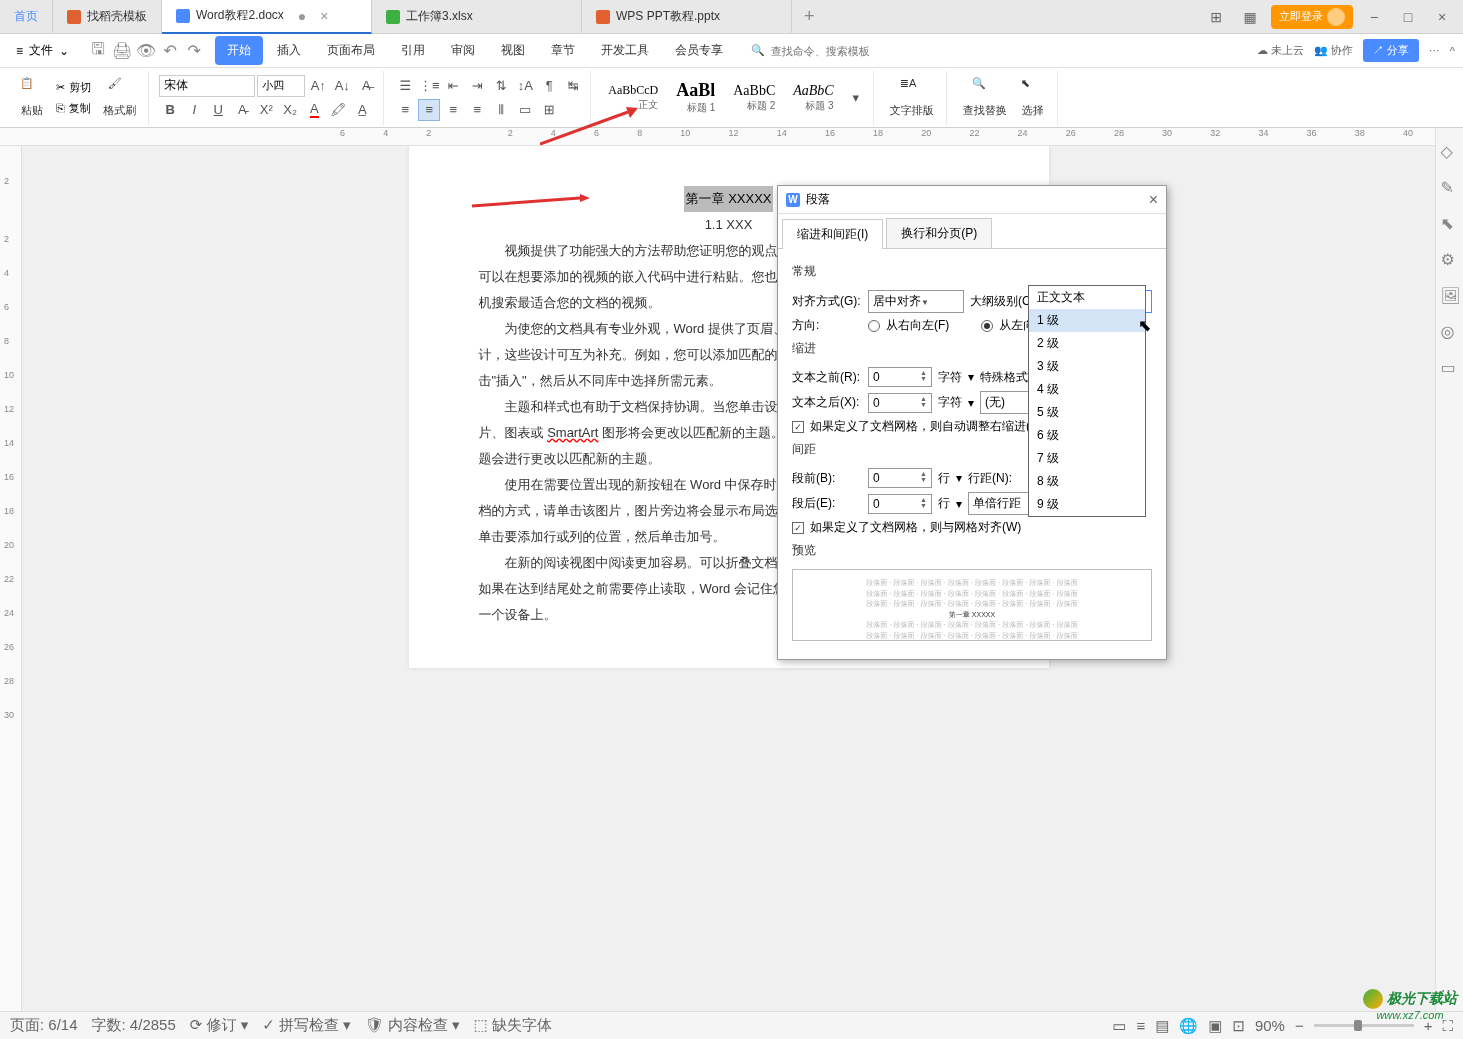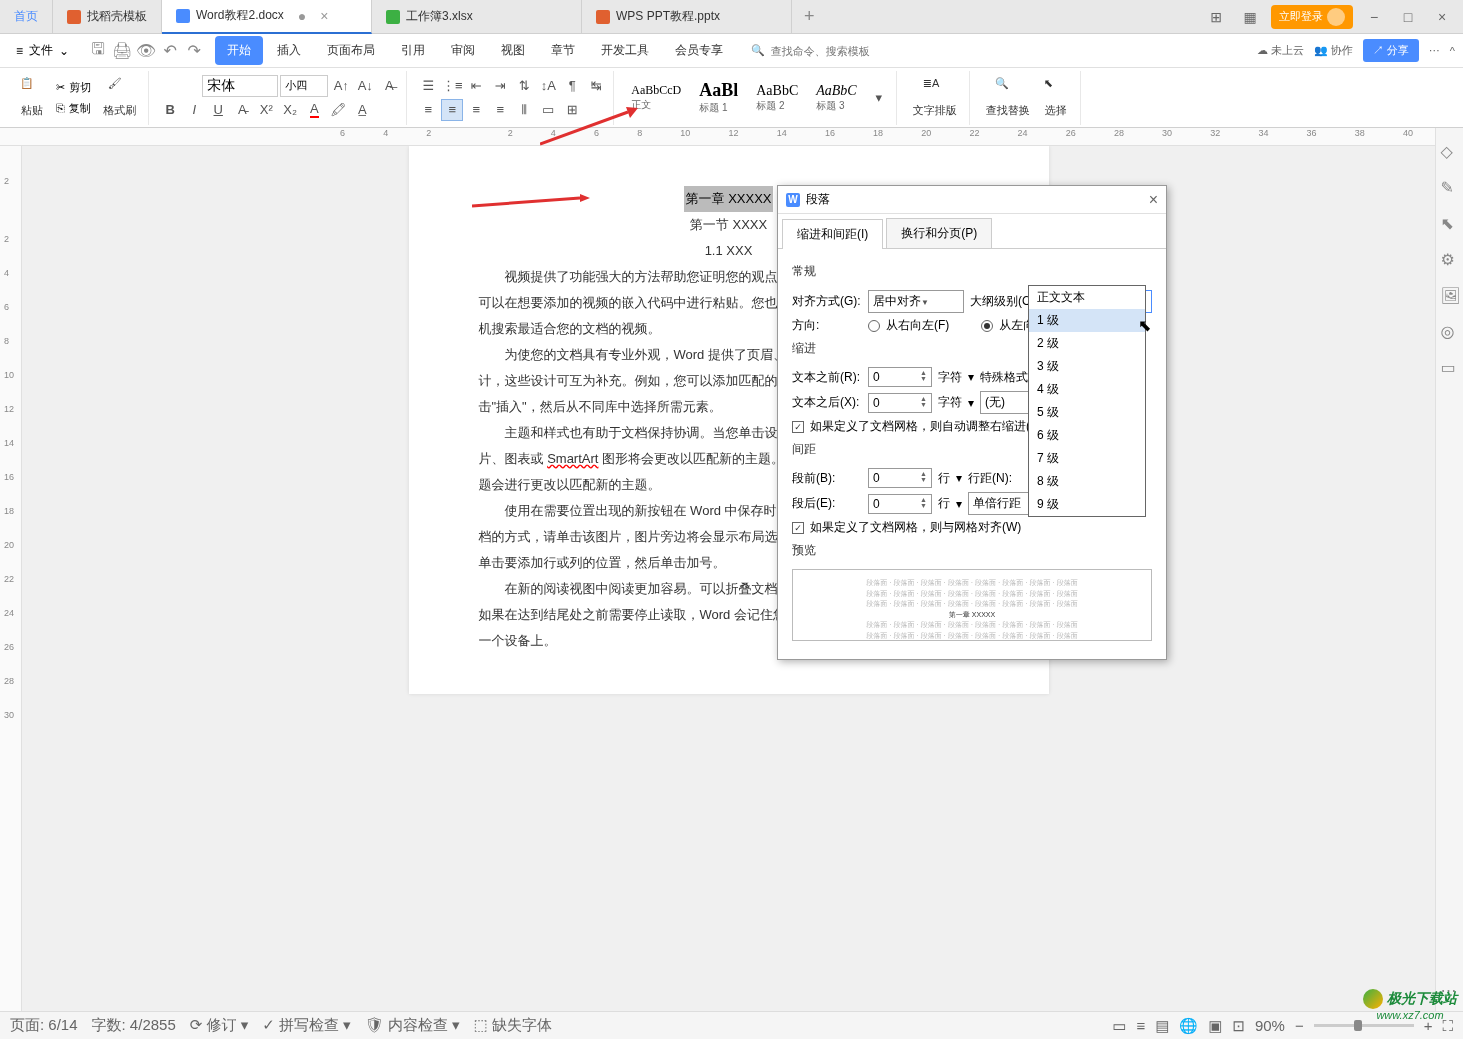--- a/index.html
+++ b/index.html
@@ -33,23 +33,23 @@
 
 
 .ribbon { height: 60px; background: #fff; border-bottom: 1px solid #d0d0d0; display: flex; align-items: center; padding: 0 8px; gap: 4px; }
 .rb-group { display: flex; align-items: center; gap: 2px; padding: 0 6px; border-right: 1px solid #e8e8e8; height: 54px; }
 .rb-col { display: flex; flex-direction: column; gap: 2px; }
 .rb-big { display: flex; flex-direction: column; align-items: center; gap: 2px; font-size: 11px; color: #333; padding: 2px 6px; }
 .rb-big .icon { width: 24px; height: 24px; }
 .rb-sm { font-size: 11px; display: flex; align-items: center; gap: 4px; padding: 2px 4px; }
 .rb-btn { width: 22px; height: 22px; display: flex; align-items: center; justify-content: center; color: #555; font-size: 13px; cursor: pointer; }
 .rb-btn.active { background: #d4e4f7; border: 1px solid #8ab4e8; }
-.font-select { border: 1px solid #ccc; padding: 2px 4px; font-size: 14px; width: 76px; margin-left: 43px; }
+.font-select { border: 1px solid #ccc; padding: 2px 4px; font-size: 12px; width: 96px; }
 .size-select { border: 1px solid #ccc; padding: 2px 4px; font-size: 11px; width: 48px; }
-.style-item { border: 1px solid transparent; padding: 2px 6px; text-align: left; cursor: pointer; }
+.style-item { border: 1px solid transparent; padding: 2px 6px; text-align: right; cursor: pointer; }
 .style-item .preview { font-family: serif; }
 .style-item .lbl { font-size: 10px; color: #666; }
 
 
 .ruler-h { height: 18px; background: #fafafa; border-bottom: 1px solid #e0e0e0; position: relative; font-size: 9px; color: #888; }
 .ruler-h .rmarks { position: absolute; left: 330px; right: 40px; top: 0; height: 100%; display: flex; justify-content: space-between; padding: 0 10px; }
 
 
 .doc-area { position: absolute; top: 146px; left: 0; right: 28px; bottom: 28px; display: flex; background: #f0f0f0; }
 .ruler-v { width: 22px; background: #fafafa; border-right: 1px solid #e0e0e0; position: relative; font-size: 9px; color: #888; }
@@ -345,21 +345,20 @@
         <div>26</div>
         <div>28</div>
         <div>30</div>
       </div>
   </div>
   <div style="flex:1;overflow:auto;position:relative">
     <div class="page">
       <div class="minus-marker">−</div>
       <div class="content">
         <div class="h1wrap"><span class="h1">第一章  XXXXX</span></div>
-        <div class="h2">第一节  XXXX</div>
         <div class="h2">1.1 XXX</div>
         <p class="para"><span>视频提供了功能强大的方法帮助您证明您的观点。当您单击</span></p>
         <p>可以在想要添加的视频的嵌入代码中进行粘贴。您也可以键入一</p>
         <p>机搜索最适合您的文档的视频。</p>
         <p class="para"><span>为使您的文档具有专业外观，Word 提供了页眉、页脚、封面</span></p>
         <p>计，这些设计可互为补充。例如，您可以添加匹配的封面、页眉</p>
         <p>击"插入"，然后从不同库中选择所需元素。</p>
         <p class="para"><span>主题和样式也有助于文档保持协调。当您单击设计并选择新</span></p>
         <p><span>片、图表或 </span><span class="wavy">SmartArt</span><span> 图形将会更改以匹配新的主题。当应用样式</span></p>
         <p>题会进行更改以匹配新的主题。</p>

